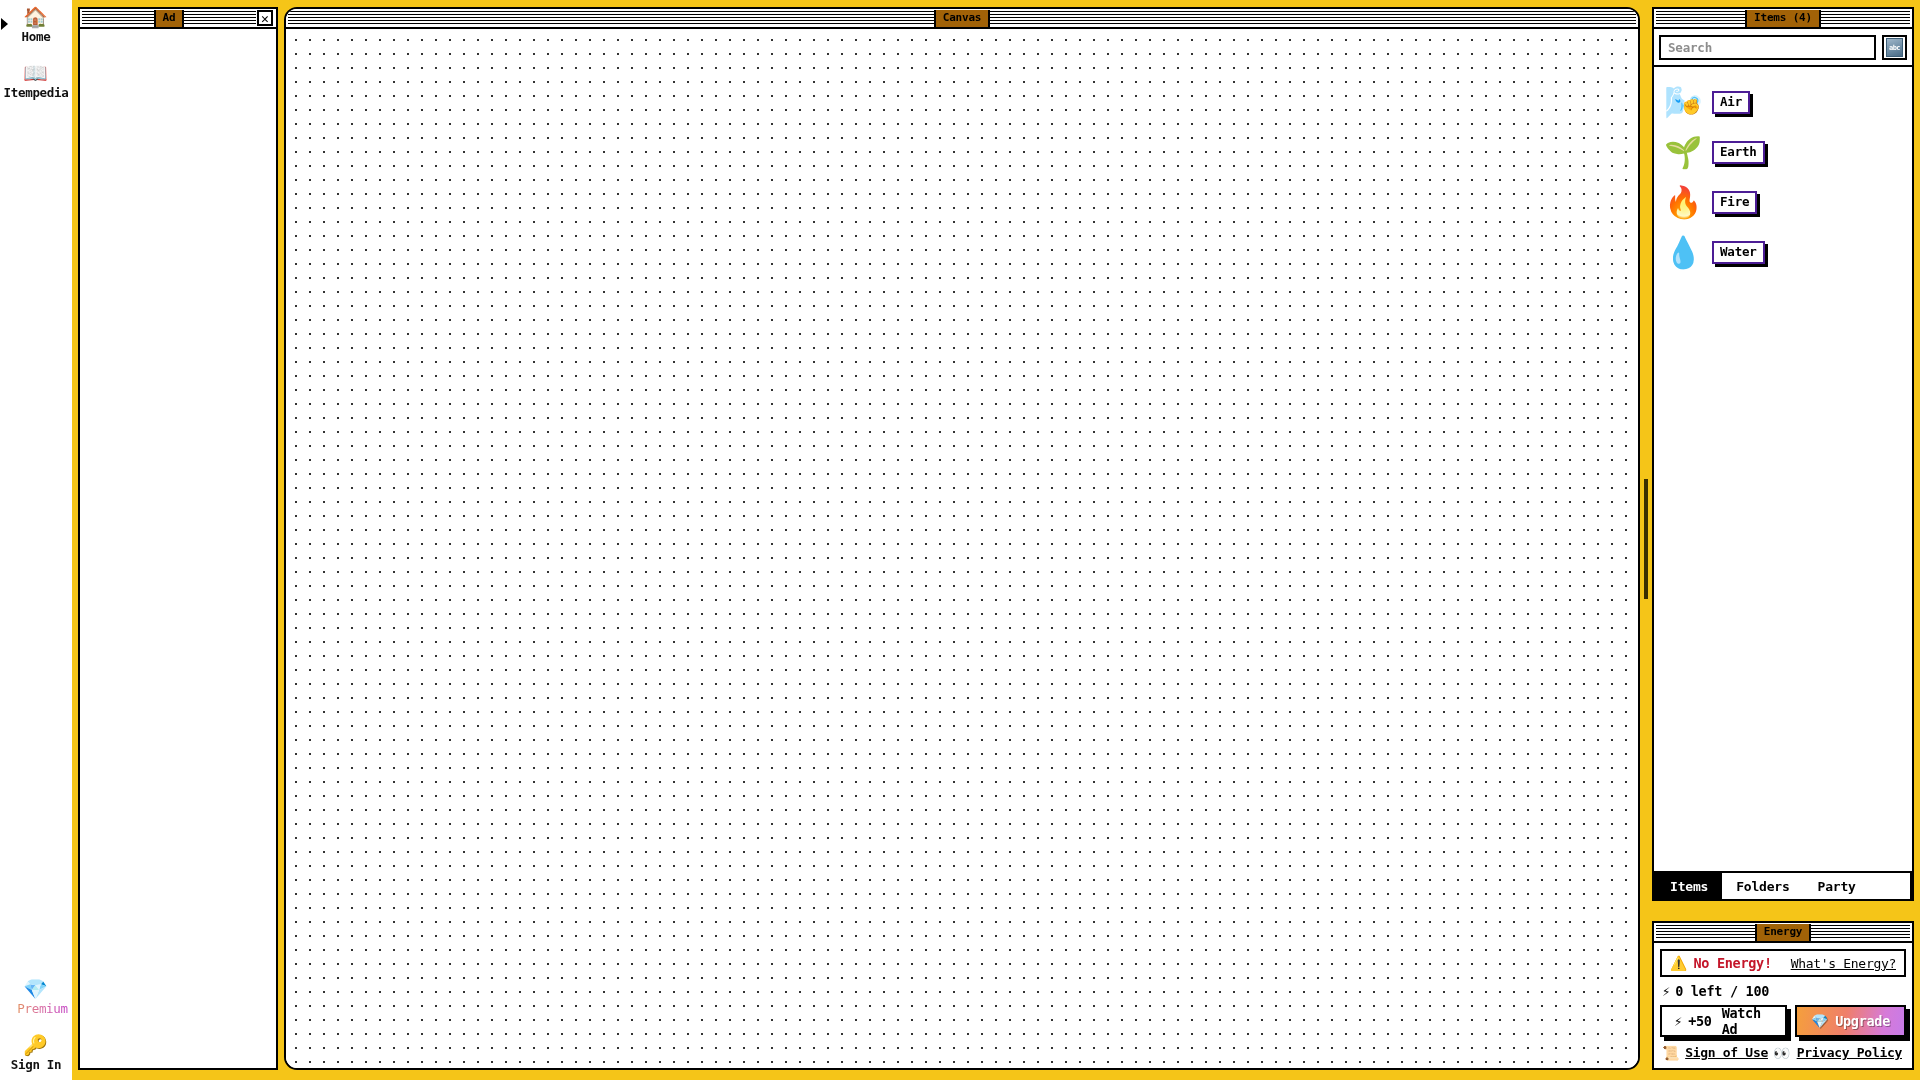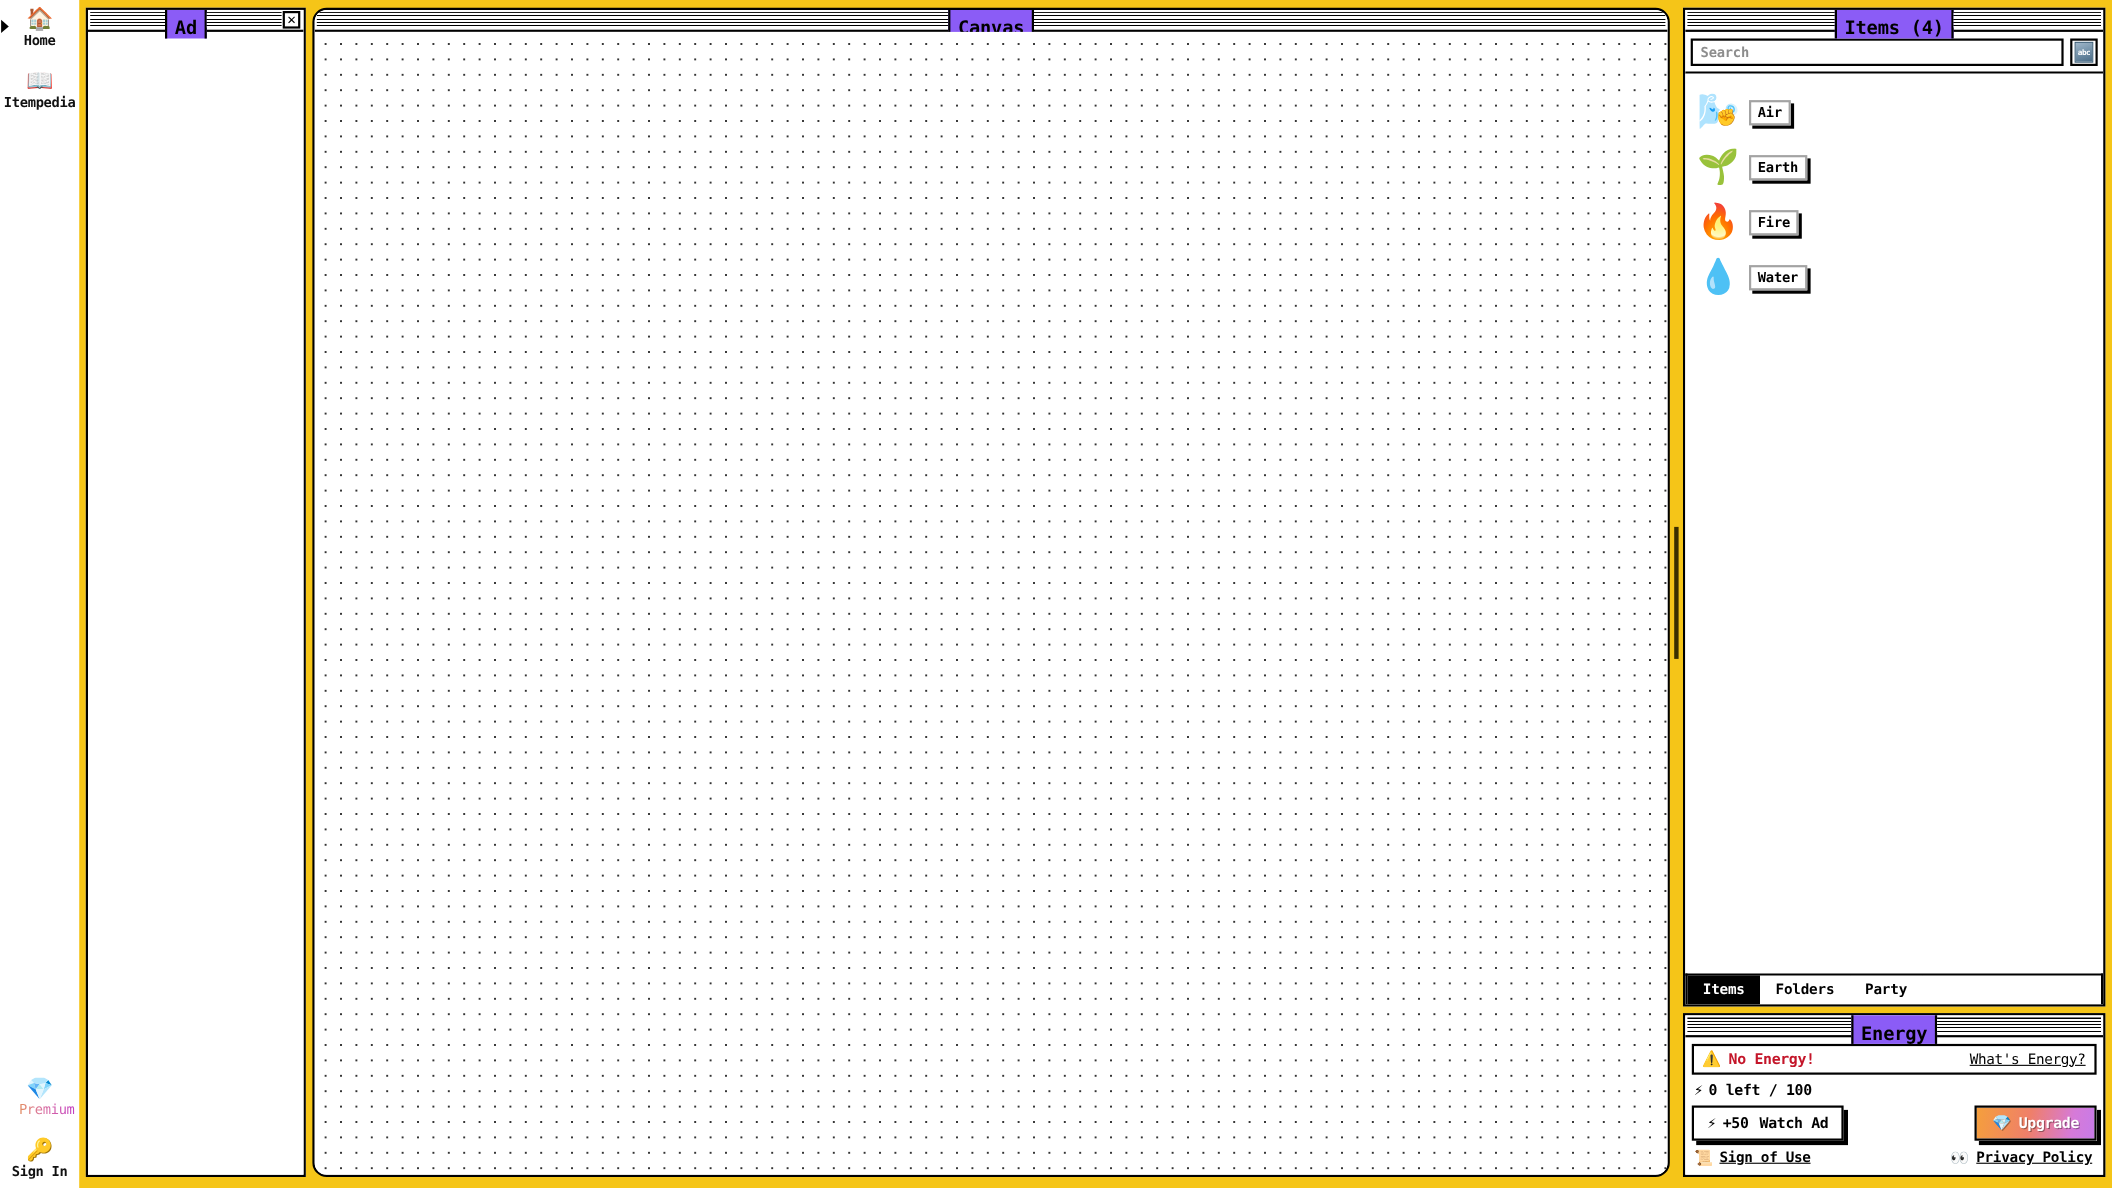--- a/index.html
+++ b/index.html
@@ -97,24 +97,24 @@
   .stripes {
     flex: 1; height: 14px;
     background: repeating-linear-gradient(
       to bottom,
       #000 0px, #000 1px,
       #fff 1px, #fff 3px
     );
     min-width: 4px;
   }
   .title-chip {
-    font-size: 17px; font-weight: bold;
+    font-size: 11px; font-weight: bold;
     letter-spacing: -0.2px;
-    padding: 18px 7px 2px 7px;
-    background: #8b5cf6;
+    padding: 1px 7px 2px 7px;
+    background: #a16207;
     color: #000;
     white-space: nowrap;
     border-left: 2px solid #000;
     border-right: 2px solid #000;
     line-height: 14px;
   }
   .tb-close {
     width: 16px; height: 16px;
     border: 2px solid #000;
     background: #fff;
@@ -158,24 +158,24 @@
   #splitter-grip {
     position: absolute;
     left: 4px; top: 50%;
     transform: translateY(-50%);
     width: 4px; height: 120px;
     background: #3a2f00;
   }
 
   
   #right-col {
-    width: 384px;
+    width: 262px;
     flex: none;
     display: flex; flex-direction: column;
-    gap: 6px;
+    gap: 20px;
   }
 
   #items-window { flex: 1; min-height: 0; }
 
   #search-row {
     display: flex; align-items: center;
     gap: 6px;
     padding: 6px 5px 5px 5px;
     background: #fff;
     border-bottom: 2px solid #000;
@@ -230,21 +230,21 @@
     width: 44px; text-align: center;
     position: relative;
   }
   .grab-cursor {
     position: absolute;
     left: 20px; top: 13px;
     font-size: 15px;
     line-height: 1;
   }
   .item-chip {
-    border: 2px solid #a3a3a3;
+    border: 2px solid #4c1d95;
     background: #fff;
     box-shadow: 3px 3px 0 #000;
     font-size: 12.5px; font-weight: bold;
     letter-spacing: -0.2px;
     padding: 2px 6px 3px 6px;
     color: #000;
     line-height: 14px;
   }
 
   

